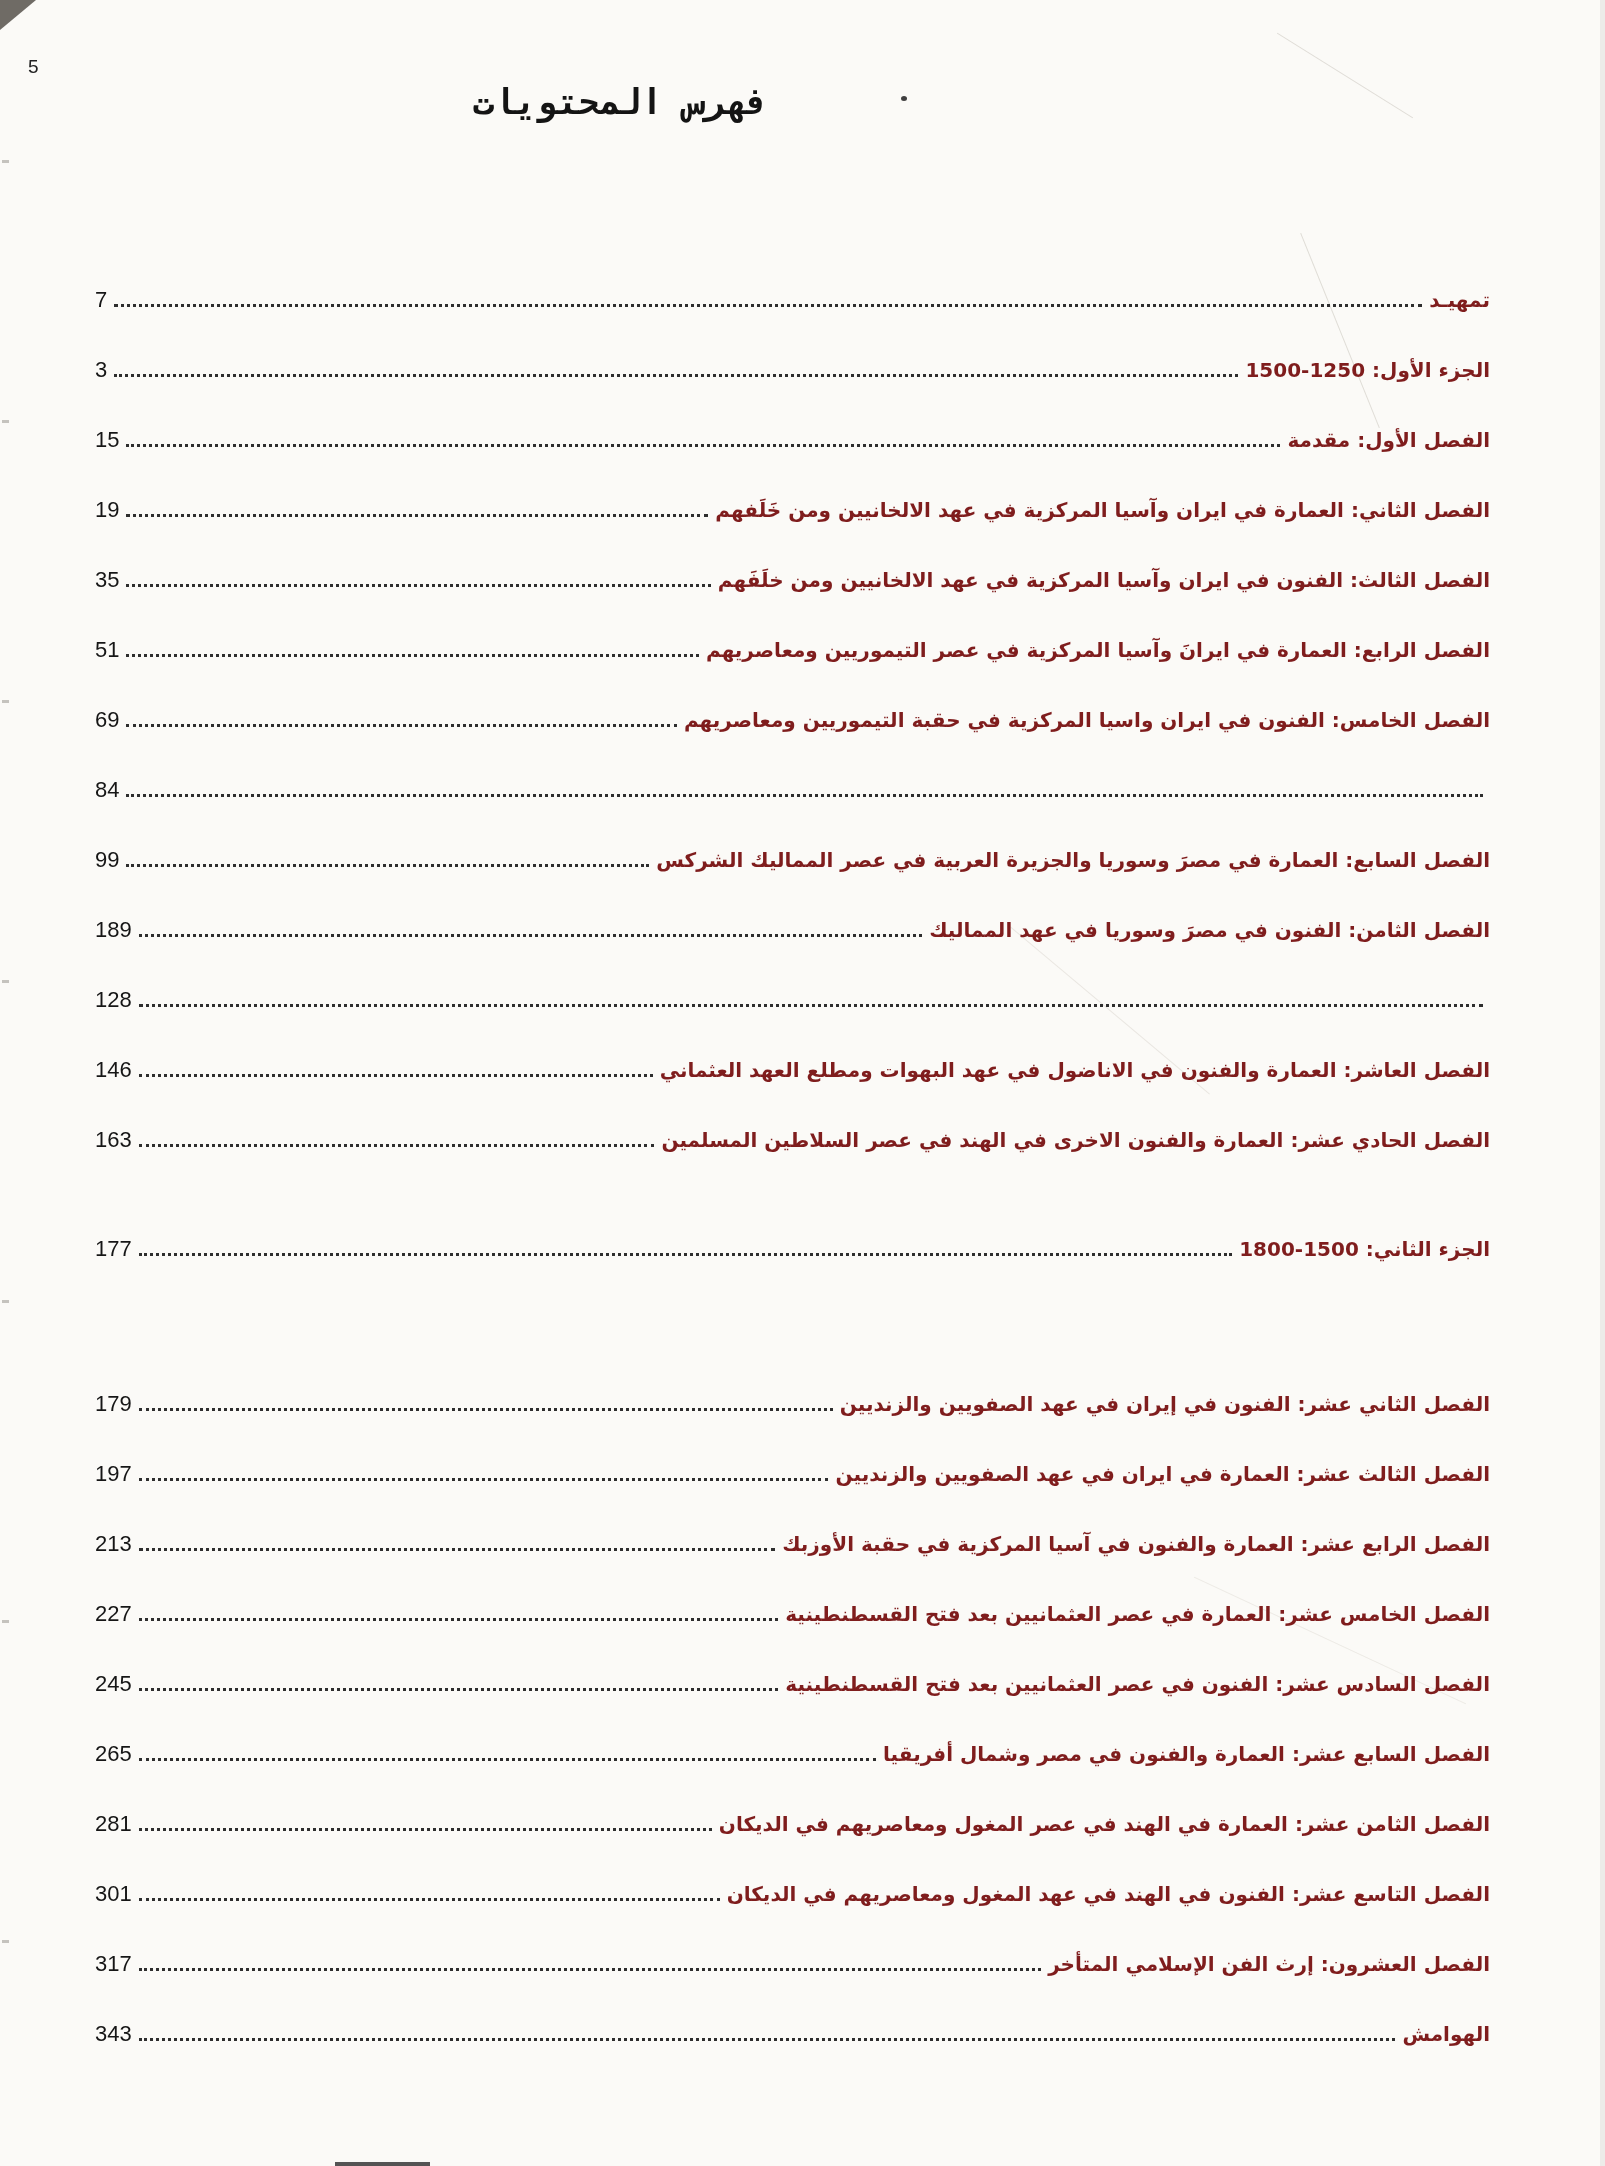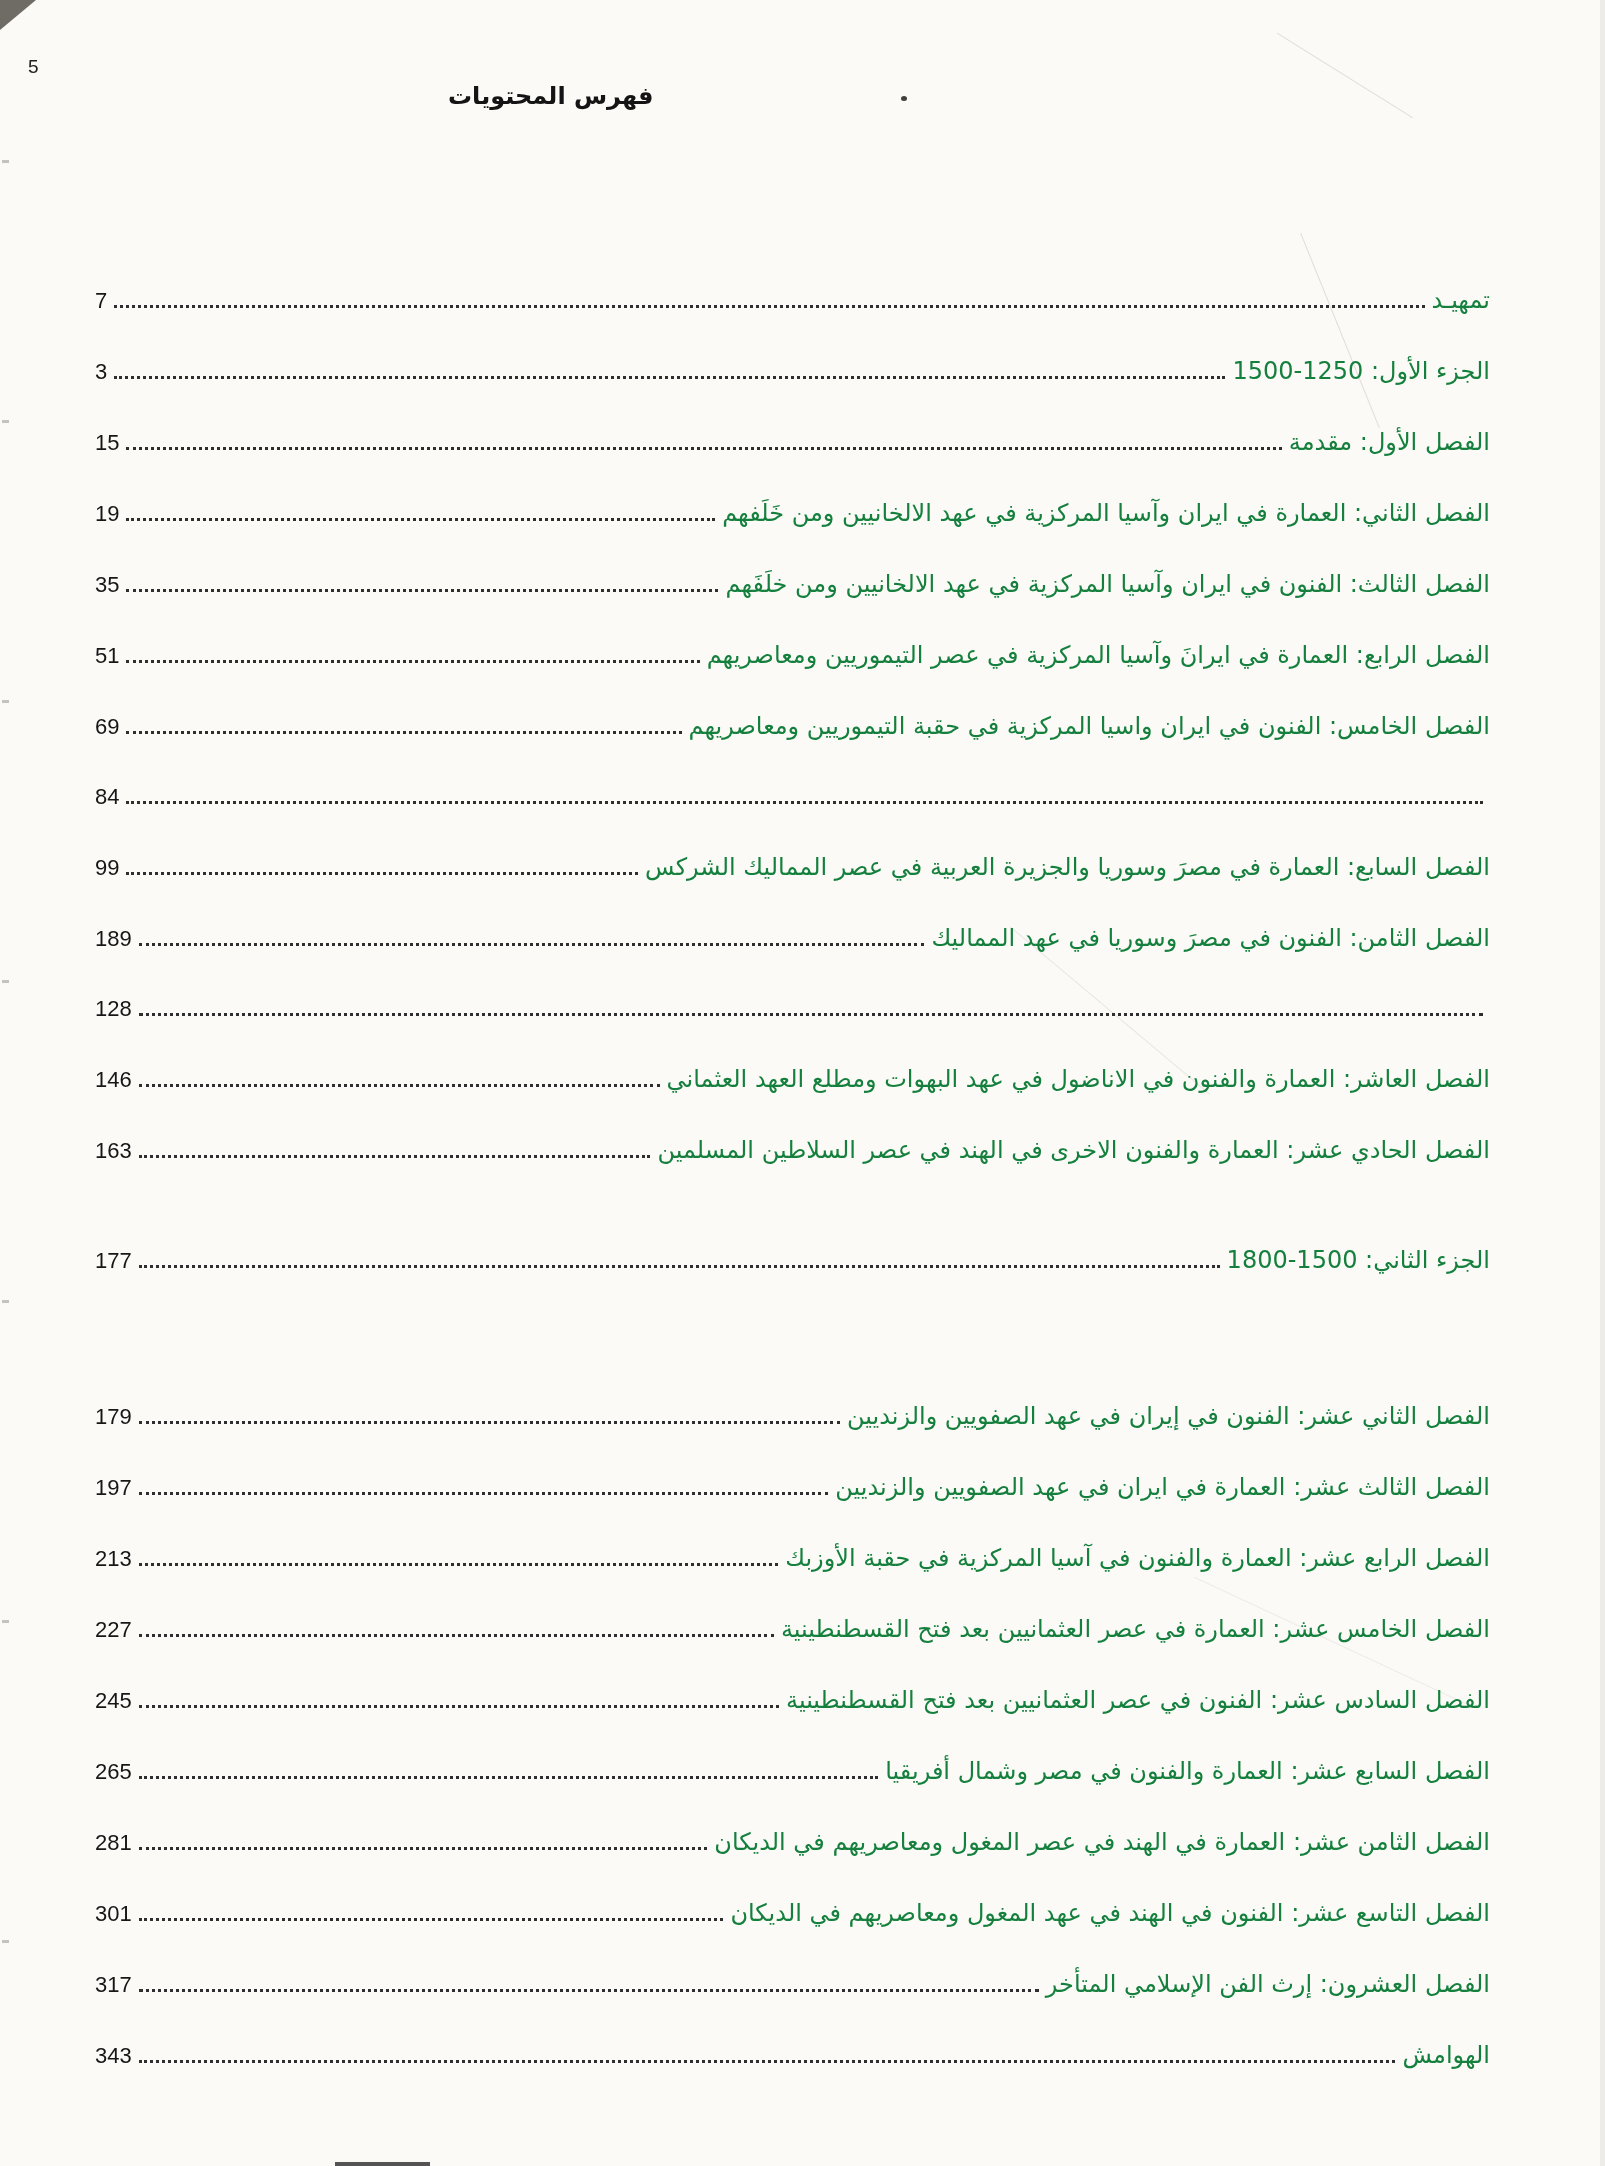--- a/index.html
+++ b/index.html
@@ -13,37 +13,38 @@
     color:#1c1c1c;
   }
   
   .folio {
     position:absolute; left:28px; top:56px;
     font-family:"Liberation Sans", sans-serif;
     font-size:19px; font-weight:500; color:#222;
   }
   
   .title {
-    position:absolute; left:448px; top:82px;
-    font-size:24px; font-weight:bold; color:#141414;
+    position:absolute; left:473px; top:82px;
+    font-size:35px; font-weight:bold; color:#141414;
     letter-spacing:0.5px;
     direction:rtl;
+    font-family:Liberation Mono, monospace;
   }
   
   .toc {
     position:absolute; top:283px; left:95px; right:115px;
     direction:rtl;
   }
   .toc-row {
     display:flex; align-items:baseline;
     line-height:34px; margin-bottom:36px;
   }
   .toc-row .lbl {
     white-space:nowrap;
-    font-size:24px; font-weight:normal; color:#15803d;
+    font-size:20px; font-weight:bold; color:#7f1d1d;
   }
   .toc-row .leader {
     flex:1 1 auto; min-width:26px;
     border-bottom:3px dotted #2e2e2e;
     margin:0 7px; height:1px;
   }
   .toc-row .pg {
     white-space:nowrap;
     direction:ltr; unicode-bidi:embed;
     font-family:"Liberation Sans", sans-serif;

